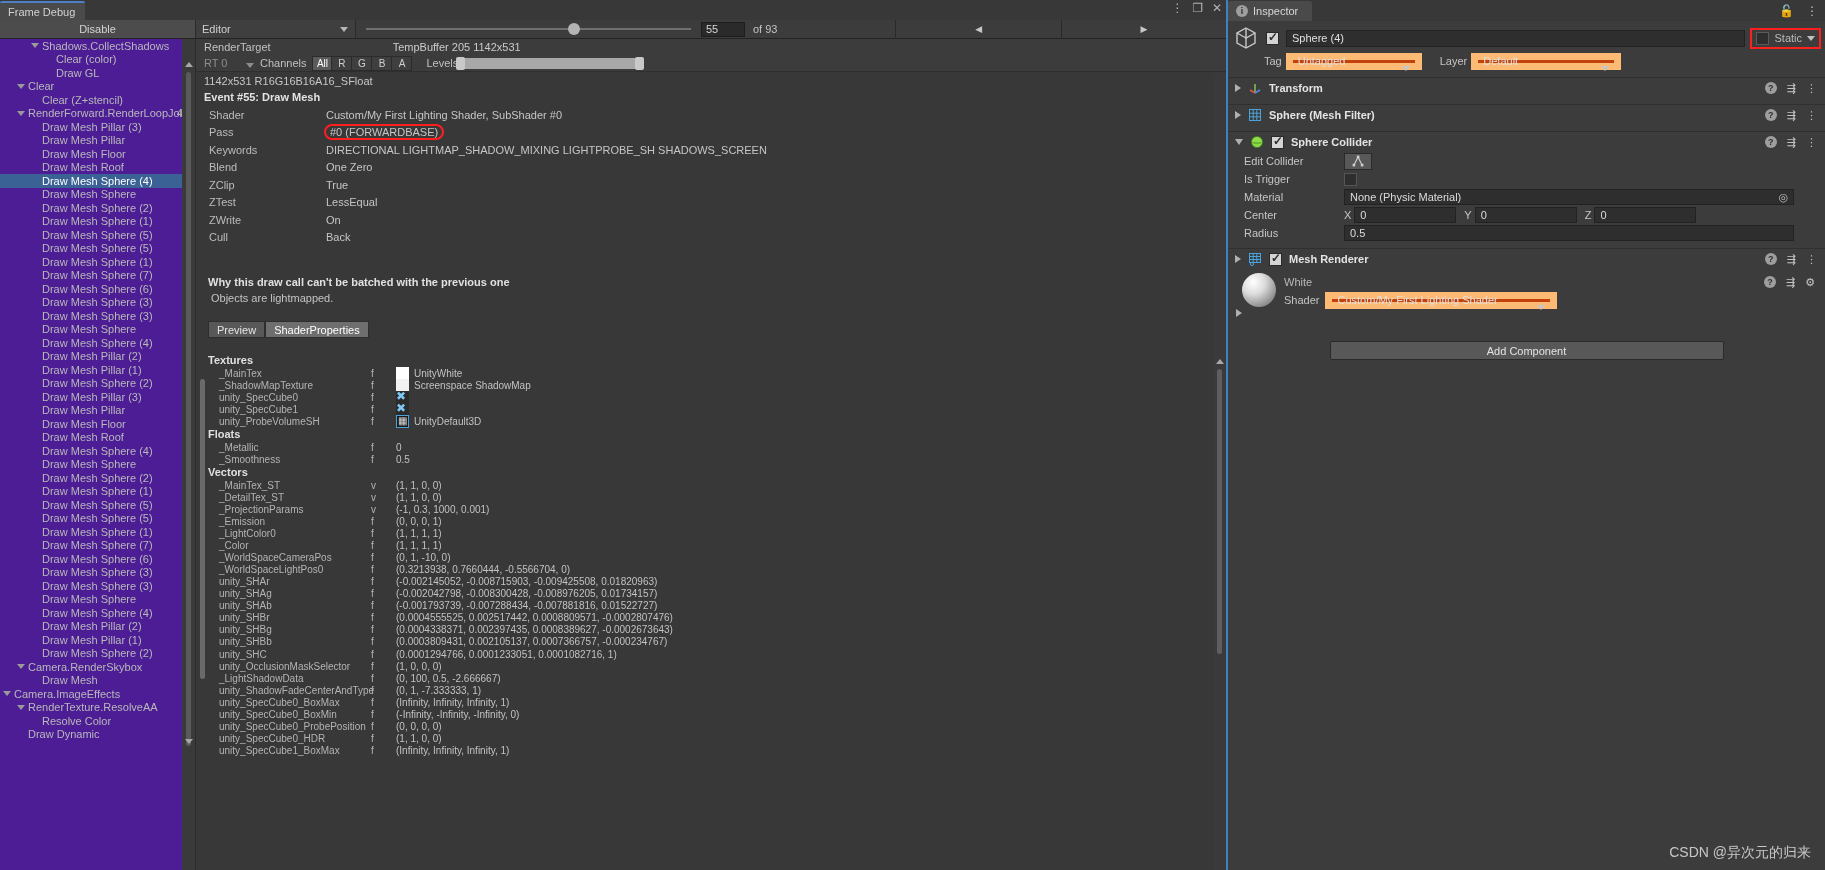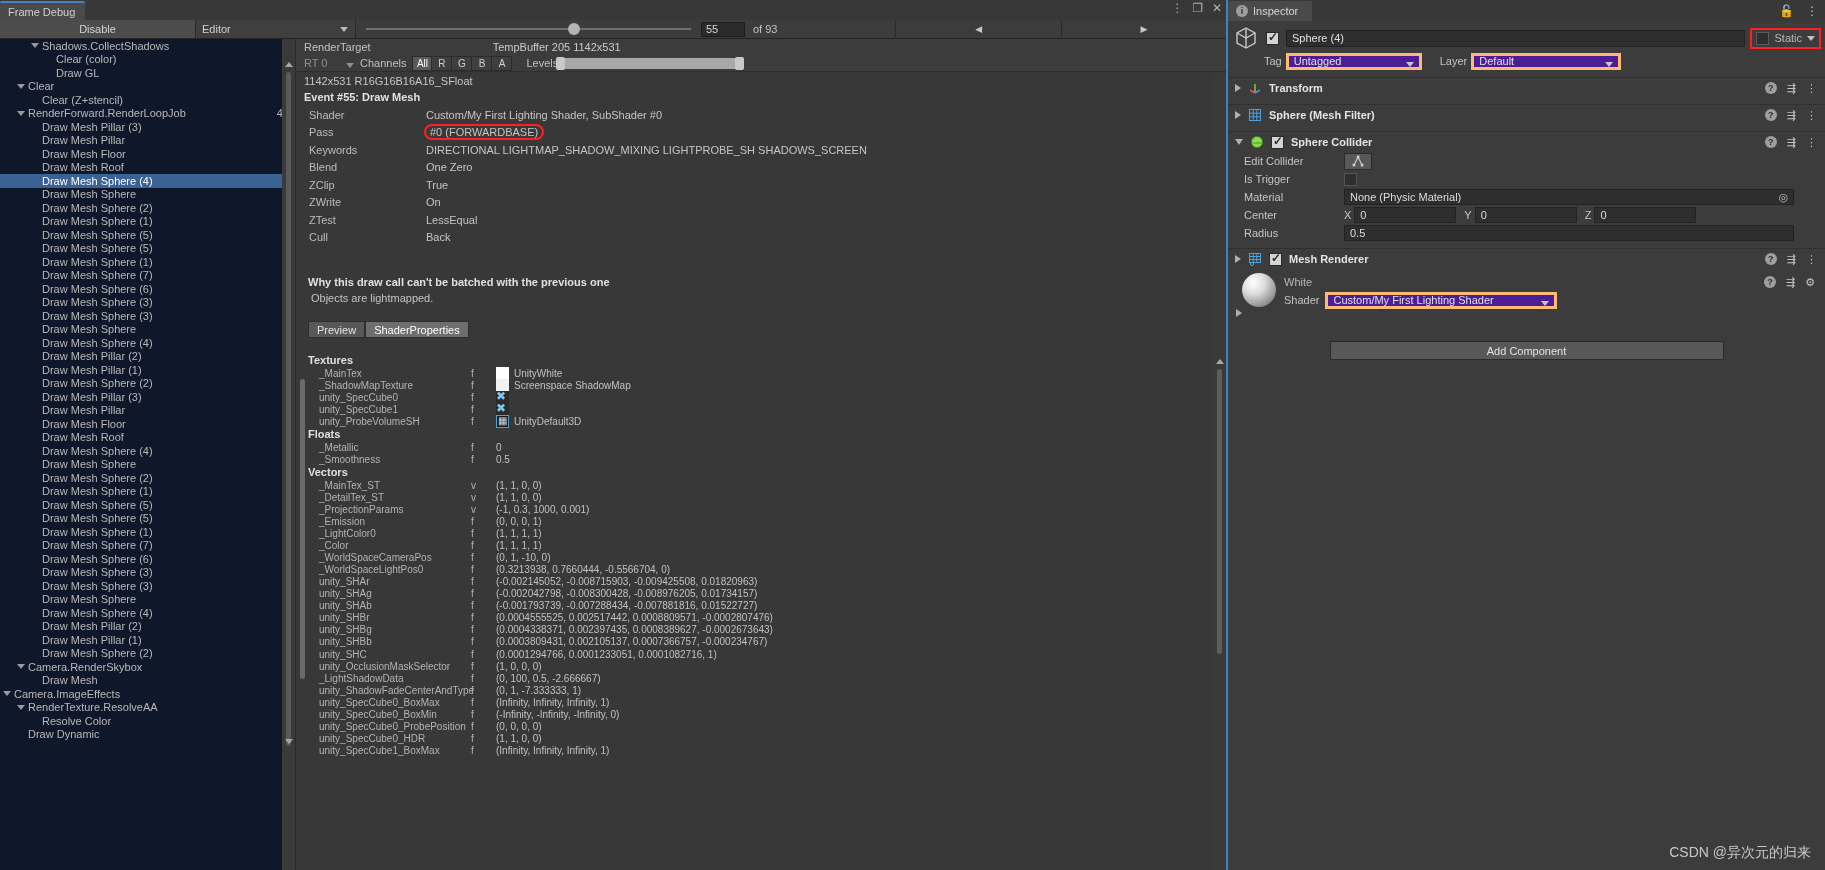--- a/index.html
+++ b/index.html
@@ -44,21 +44,21 @@
     width: 44px; height: 15px; background: #2a2a2a; border: 1px solid #1d1d1d;
     color: #d6d6d6; font-size: 11px; display: flex; align-items: center; padding-left: 4px;
   }
   .oflabel { margin-left: 8px; color: #c4c4c4; }
   .navsep { width: 1px; height: 19px; background: #2a2a2a; margin: 0 0 0 118px; }
   .navbtn { flex: 1; height: 19px; display: flex; align-items: center; justify-content: center; color: #c8c8c8; font-size: 9px; }
 
   .body-split { display: flex; height: 831px; }
 
   
-  .tree { width: 296px; background: #0f172a; position: relative; overflow: hidden; border-right: 1px solid #2a2a2a; }
+  .tree { width: 196px; background: #4c1d95; position: relative; overflow: hidden; border-right: 1px solid #2a2a2a; }
   .tree-rows { position: relative; }
   .trow { height: 13.5px; display: flex; align-items: center; font-size: 11px; color: #b9b9b9; position: relative; white-space: nowrap; }
   .trow.sel { background: #3a6294; color: #ffffff; }
   .tri { width: 0; height: 0; border-left: 4px solid transparent; border-right: 4px solid transparent; border-top: 5px solid #9a9a9a; margin-right: 3px; flex: 0 0 auto; }
   .tcount { position: absolute; right: 6px; color: #b4b4b4; font-size: 11px; }
   .tree-scroll { position: absolute; right: 0; top: 0; width: 13px; height: 100%; background: #3a3a3a; }
   .tree-scroll .up, .tree-scroll .dn { position: absolute; left: 3px; width: 0; height: 0; border-left: 4px solid transparent; border-right: 4px solid transparent; }
   .tree-scroll .up { top: 23px; border-bottom: 5px solid #a8a8a8; }
   .tree-scroll .dn { bottom: 126px; border-top: 5px solid #a8a8a8; }
   .tree-scroll .thumb { position: absolute; left: 4px; top: 33px; width: 5px; height: 674px; background: #5a5a5a; border-radius: 3px; }
@@ -128,21 +128,21 @@
   .cube-svg { width: 24px; height: 24px; }
   .cbx { width: 13px; height: 13px; background: #d4d4d4; border: 1px solid #2a2a2a; position: relative; flex: 0 0 auto; }
   .cbx.checked::after { content: "✓"; position: absolute; left: 1px; top: -3px; font-size: 12px; color: #2b2b2b; font-weight: bold; }
   .go-name { flex: 1; height: 17px; background: #2e2e2e; border: 1px solid #222; color: #e0e0e0; display: flex; align-items: center; padding-left: 5px; font-size: 11px; }
   .static-box { display: flex; align-items: center; gap: 5px; padding: 2px 4px; outline: 2px solid #ff1f1f; margin-right: 2px; }
   .static-chk { width: 13px; height: 13px; background: #2e2e2e; border: 1px solid #5a5a5a; }
   .static-arr { border-left: 4px solid transparent; border-right: 4px solid transparent; border-top: 5px solid #c0c0c0; }
 
   .taglayer { display: flex; align-items: center; height: 20px; padding-left: 36px; gap: 4px; }
   .lbl { color: #c4c4c4; font-size: 11px; }
-  .ddown { height: 17px; background: #4c1d95; border: 3px solid #fdba74; color: #e0e0e0; display: flex; align-items: center; padding-left: 5px; position: relative; font-size: 11px; }
+  .ddown { height: 17px; background: #c2410c; border: 7px solid #fdba74; color: #e0e0e0; display: flex; align-items: center; padding-left: 5px; position: relative; font-size: 11px; }
   .ddown .arr { position: absolute; right: 5px; top: 6px; border-left: 4px solid transparent; border-right: 4px solid transparent; border-top: 5px solid #c6c6c6; }
 
   .comp { border-top: 1px solid #303030; margin-top: 6px; }
   .comp-head { height: 20px; display: flex; align-items: center; gap: 7px; padding-left: 7px; background: #3c3c3c; position: relative; }
   .foldtri { width: 0; height: 0; border-top: 4px solid transparent; border-bottom: 4px solid transparent; border-left: 6px solid #b0b0b0; }
   .foldtri.open { border-left: 4px solid transparent; border-right: 4px solid transparent; border-top: 6px solid #b0b0b0; border-bottom: none; }
   .comp-title { font-weight: bold; color: #e4e4e4; font-size: 11px; }
   .comp-right { position: absolute; right: 8px; display: flex; gap: 10px; align-items: center; color: #c4c4c4; font-size: 11px; }
   .qmark { width: 12px; height: 12px; border-radius: 50%; background: #9e9e9e; color: #2e2e2e; font-size: 9px; font-weight: bold; display: flex; align-items: center; justify-content: center; }
 
@@ -483,26 +483,26 @@
             </div>
             <div class="kv">
               <div class="k">Blend</div>
               <div class="v">One Zero</div>
             </div>
             <div class="kv">
               <div class="k">ZClip</div>
               <div class="v">True</div>
             </div>
             <div class="kv">
+              <div class="k">ZTest</div>
+              <div class="v">LessEqual</div>
+            </div>
+            <div class="kv">
               <div class="k">ZWrite</div>
               <div class="v">On</div>
-            </div>
-            <div class="kv">
-              <div class="k">ZTest</div>
-              <div class="v">LessEqual</div>
             </div>
             <div class="kv">
               <div class="k">Cull</div>
               <div class="v">Back</div>
             </div>
           </div>
 
         <div class="why-title">Why this draw call can't be batched with the previous one</div>
         <div class="why-body">Objects are lightmapped.</div>
 

